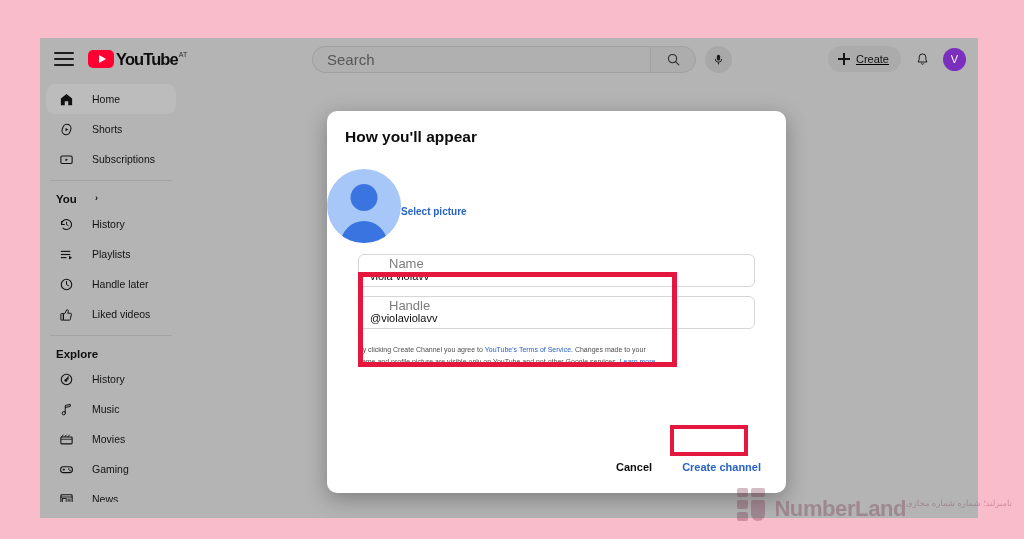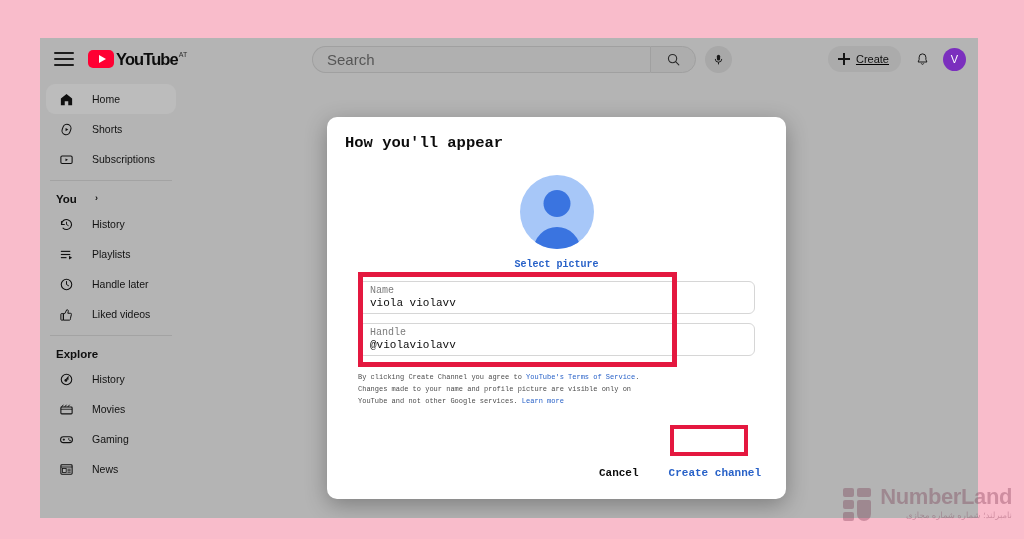--- a/index.html
+++ b/index.html
@@ -134,33 +134,32 @@
     display: flex; align-items: flex-start; gap: 18px;
     font-size: 11.5px; font-weight: bold; color: #0f0f0f;
     padding: 6px 0 4px 16px;
     cursor: pointer;
   }
   .chev { font-size: 9px; color: #0f0f0f; }
   .sec-head.plain { cursor: default; }
 
   
   .dialog {
-    position: absolute; left: 287px; top: 79px;
+    position: absolute; left: 287px; top: 73px;
     width: 459px; height: 382px;
     background: #fff; border-radius: 10px;
     box-shadow: 0 6px 22px rgba(0,0,0,0.30);
     overflow: hidden;
-    font-family: Liberation Mono, monospace;
   }
   .dlg-title {
     font-size: 15.5px; font-weight: bold; color: #0c0c0c;
     padding: 17px 0 0 18px;
   }
   .dlg-avatar-wrap {
-    display: flex; flex-direction: column; align-items: center;
+    display: flex; flex-direction: row; align-items: center;
     margin-top: 23px;
   }
   .dlg-avatar {
     width: 74px; height: 74px; border-radius: 50%;
     background: #a7c7f8; position: relative; overflow: hidden;
   }
   .dlg-avatar .head {
     position: absolute; left: 50%; top: 15px;
     transform: translateX(-50%);
     width: 27px; height: 27px; border-radius: 50%;
@@ -177,21 +176,21 @@
     margin-top: 10px; cursor: pointer;
   }
 
   .fields { margin: 11px 31px 0 31px; }
   .field {
     border: 1px solid #d6d6d6; border-radius: 6px;
     height: 33px; padding: 4px 11px 0 11px;
     background: #fff; margin-bottom: 9px;
     cursor: text;
   }
-  .field .flbl { font-size: 10px; color: #7c7c7c; line-height: 10px; }
+  .field .flbl { font-size: 13px; color: #7c7c7c; line-height: 10px; margin-left: 19px; }
   .field .fval { font-size: 11px; color: #0c0c0c; line-height: 15px; }
 
   .legal {
     margin: 15px 31px 0 31px;
     font-size: 7px; line-height: 12px; color: #4e4e4e;
     max-width: 300px;
   }
   .legal a { color: #2962c8; text-decoration: none; cursor: pointer; }
 
   .dlg-actions {
@@ -222,21 +221,21 @@
     opacity: 0.30;
     z-index: 30;
   }
   .wm-mark { display: grid; grid-template-columns: 11px 14px; gap: 3px; }
   .wm-mark span { background: #6f2440; border-radius: 2px; }
   .wm-mark .r1a { height: 9px; }
   .wm-mark .r1b { height: 9px; }
   .wm-mark .r2a { height: 9px; }
   .wm-mark .r2b { height: 21px; grid-row: span 2; border-radius: 2px 2px 7px 7px; }
   .wm-mark .r3a { height: 9px; }
-  .wm-text { display: flex; flex-direction: column; justify-content: flex-end; }
+  .wm-text { display: flex; flex-direction: row; justify-content: flex-end; }
   .wm-name {
     font-size: 22px; font-weight: bold; color: #6f2440;
     letter-spacing: -0.4px; line-height: 24px;
   }
   .wm-sub {
     font-size: 8.5px; color: #6f2440; direction: rtl;
     letter-spacing: 1.2px; text-align: right; line-height: 12px;
   }
 </style>
 </head>
@@ -387,20 +386,29 @@
       <span class="ico">
         <svg width="15" height="15" viewBox="0 0 24 24">
           <circle cx="12" cy="12" r="8.4" fill="none" stroke="#101010" stroke-width="1.7"></circle>
           <path d="M15.5 5.5 11 11.2l4 1.6z" fill="#101010"></path>
           <circle cx="11" cy="13.4" r="2.3" fill="#101010"></circle>
         </svg>
       </span>
       <span class="lbl">History</span>
     </div>
 
+    <div class="nav-item">
+      <span class="ico">
+        <svg width="15" height="15" viewBox="0 0 24 24">
+          <path d="M10 18V5.6l8-1.8v3.2l-8 1.8" fill="none" stroke="#101010" stroke-width="1.6" stroke-linejoin="round"></path>
+          <circle cx="7.6" cy="18" r="2.6" fill="none" stroke="#101010" stroke-width="1.6"></circle>
+        </svg>
+      </span>
+      <span class="lbl">Music</span>
+    </div>
 
     <div class="nav-item">
       <span class="ico">
         <svg width="15" height="15" viewBox="0 0 24 24">
           <rect x="3" y="8" width="18" height="11" rx="1.4" fill="none" stroke="#101010" stroke-width="1.7"></rect>
           <path d="M4 8 7 4.4M9 8l3-3.6M14 8l3-3.6" stroke="#101010" stroke-width="1.5" fill="none"></path>
           <line x1="3" y1="11.6" x2="21" y2="11.6" stroke="#101010" stroke-width="1.3"></line>
         </svg>
       </span>
       <span class="lbl">Movies</span>

